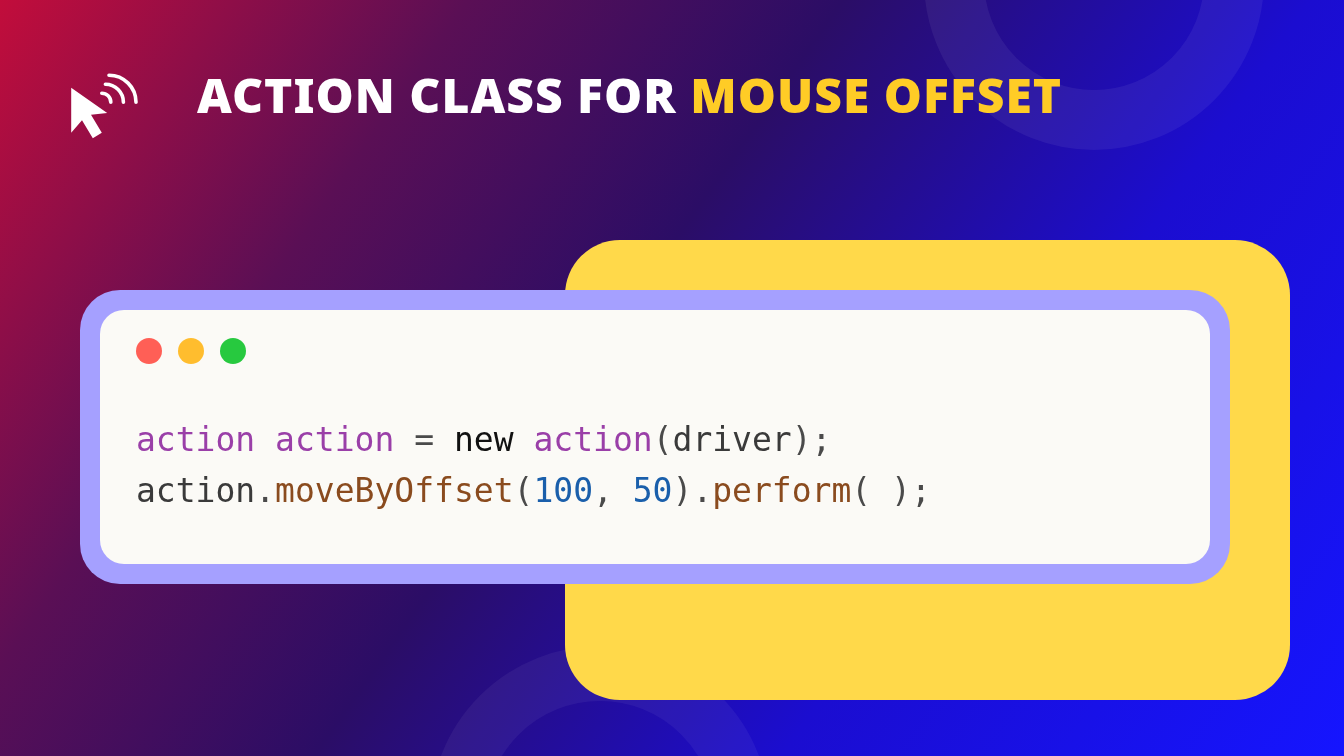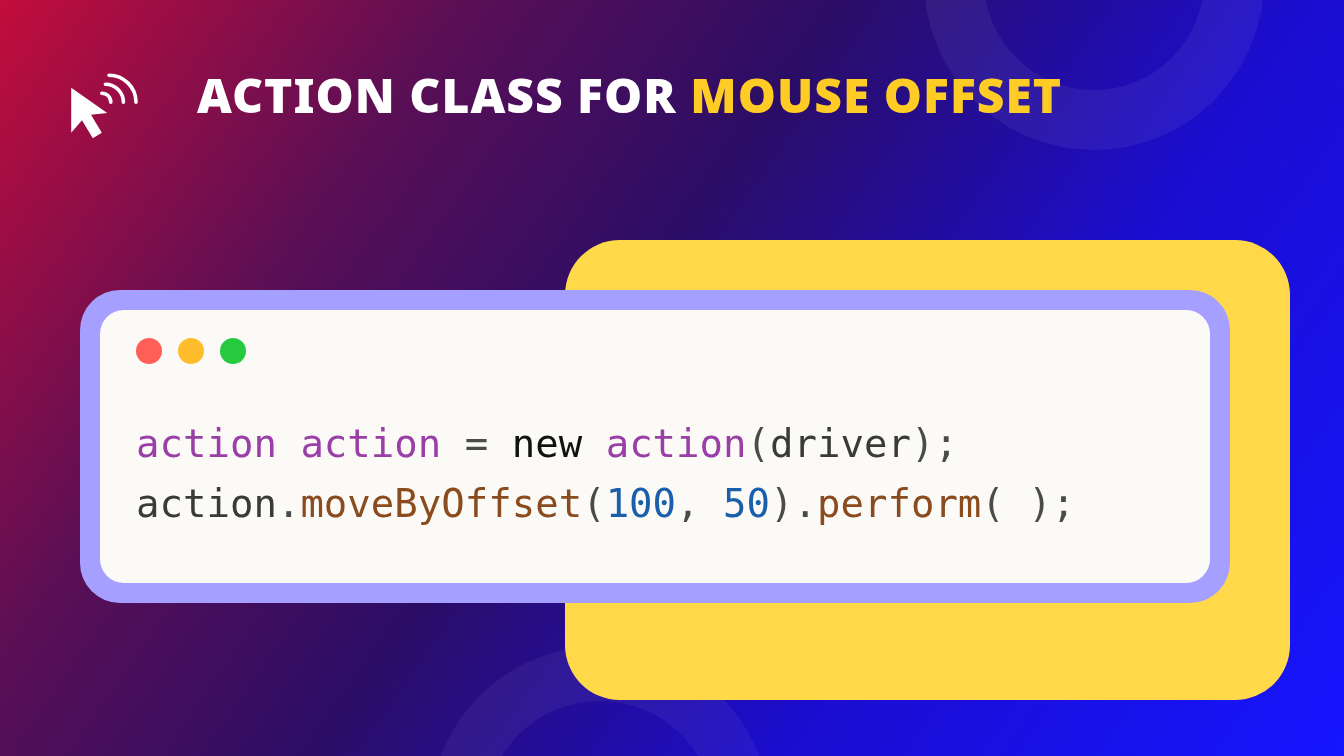--- a/index.html
+++ b/index.html
@@ -76,21 +76,21 @@
     padding: 28px 36px 48px 36px;
   }
   .traffic-lights { display: flex; gap: 16px; margin-bottom: 50px; }
   .dot { width: 26px; height: 26px; border-radius: 50%; }
   .dot-red { background: #ff5f56; }
   .dot-yellow { background: #ffbd2e; }
   .dot-green { background: #27c93f; }
 
   .code {
     font-family: "SF Mono", "Menlo", "Consolas", monospace;
-    font-size: 39px;
+    font-size: 33px;
     line-height: 1.55;
     color: #3a3a3a;
     white-space: pre;
   }
   .tk-type   { color: #9a3fa8; }  
   .tk-op     { color: #4a4a4a; }
   .tk-kw     { color: #111111; font-weight: 500; }
   .tk-call   { color: #8a4b1e; }  
   .tk-num    { color: #1a5fab; }
   .tk-punc   { color: #4a4a4a; }

